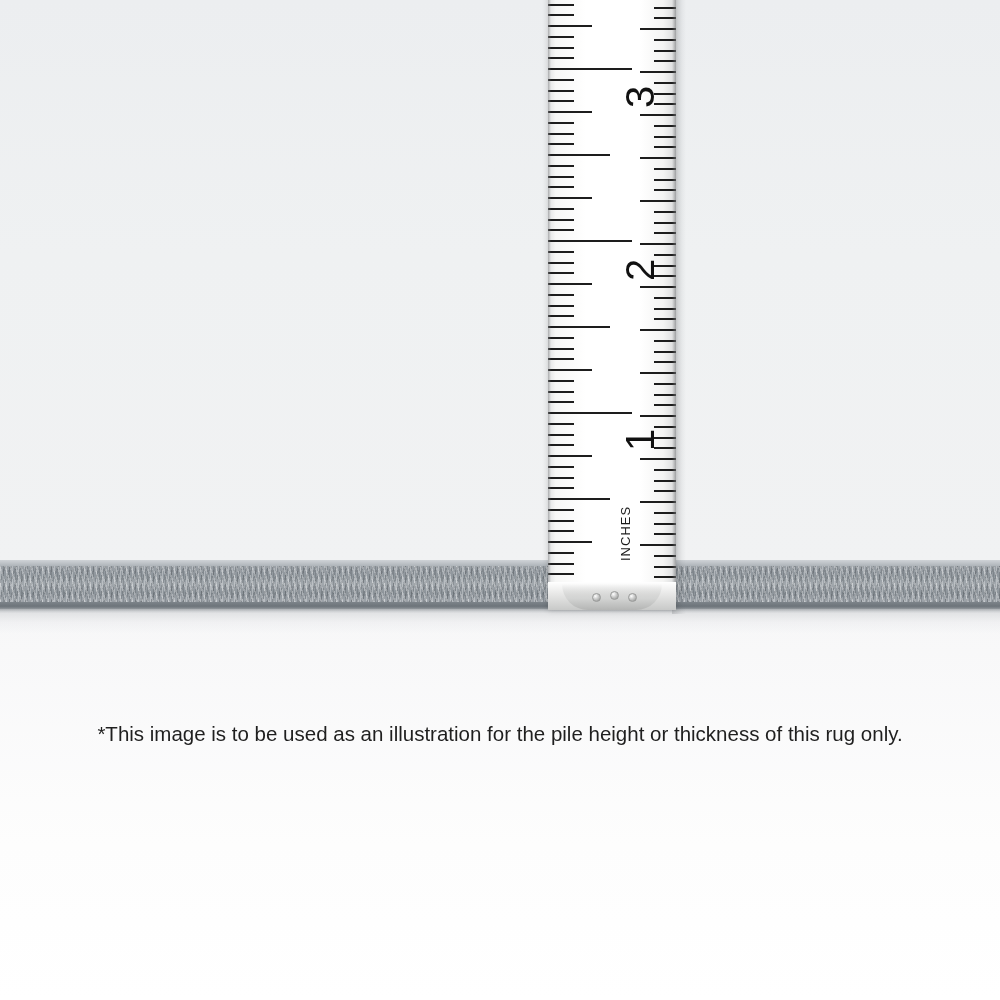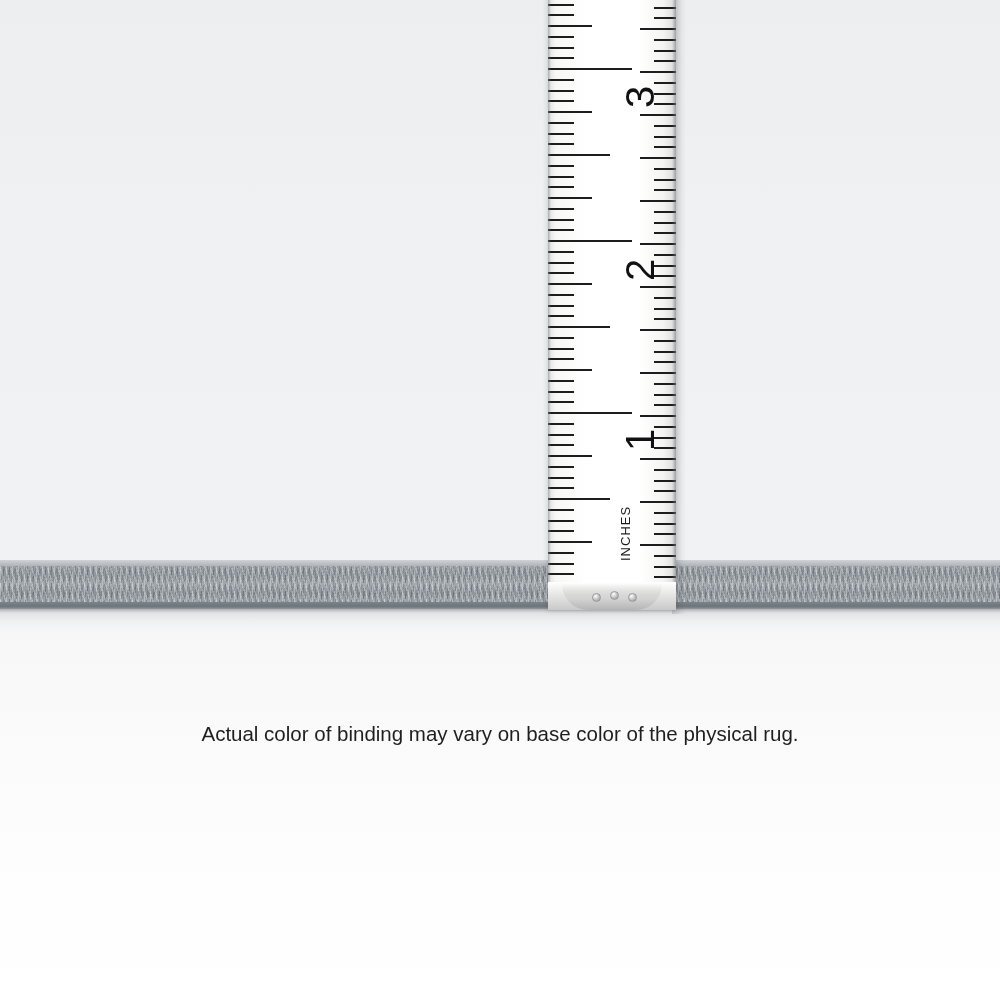--- a/index.html
+++ b/index.html
@@ -365,16 +365,16 @@
     <div class="num" style="top: 112px;">3</div>
 
     <div class="ruler-tip"></div>
     <div class="ruler-tip-curve"></div>
     <div class="rivet" style="left: 44px; top: 597px;"></div>
     <div class="rivet" style="left: 62px; top: 595px;"></div>
     <div class="rivet" style="left: 80px; top: 597px;"></div>
   </div>
 
   <div class="caption">
-    <span class="line">Actual color of binding may vary on base color of the physical rug.</span>
+    <span class="line">*This image is to be used as an illustration for the pile height or thickness of this rug only.</span>
   </div>
 
 </div>
 
 </body></html>

